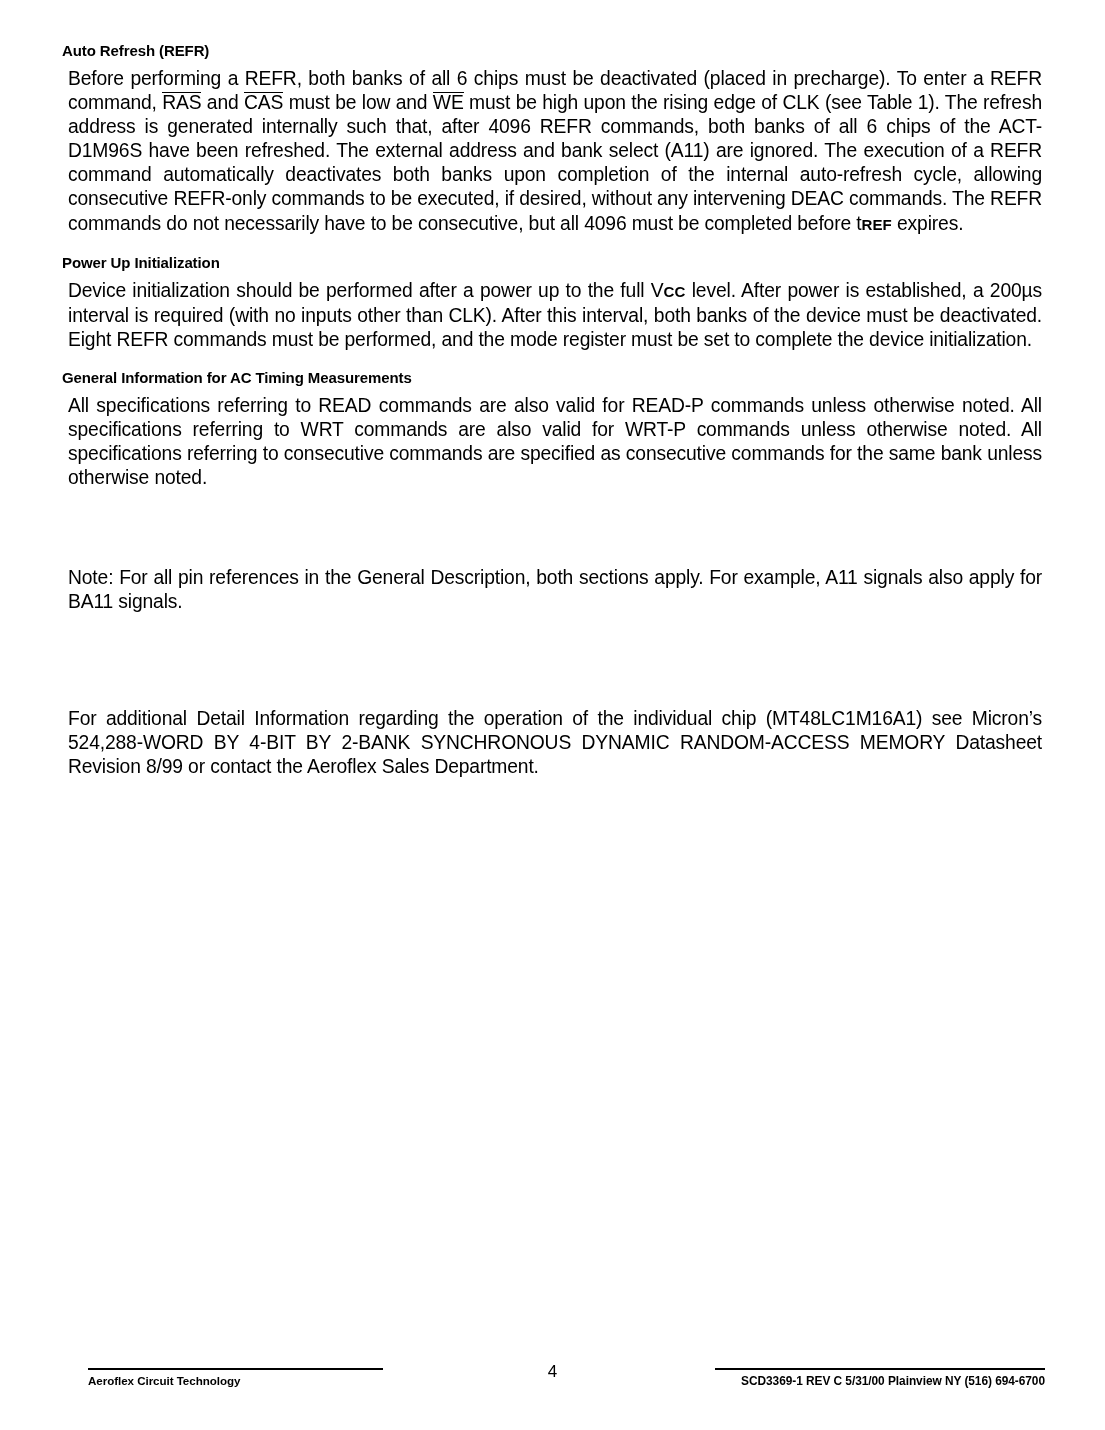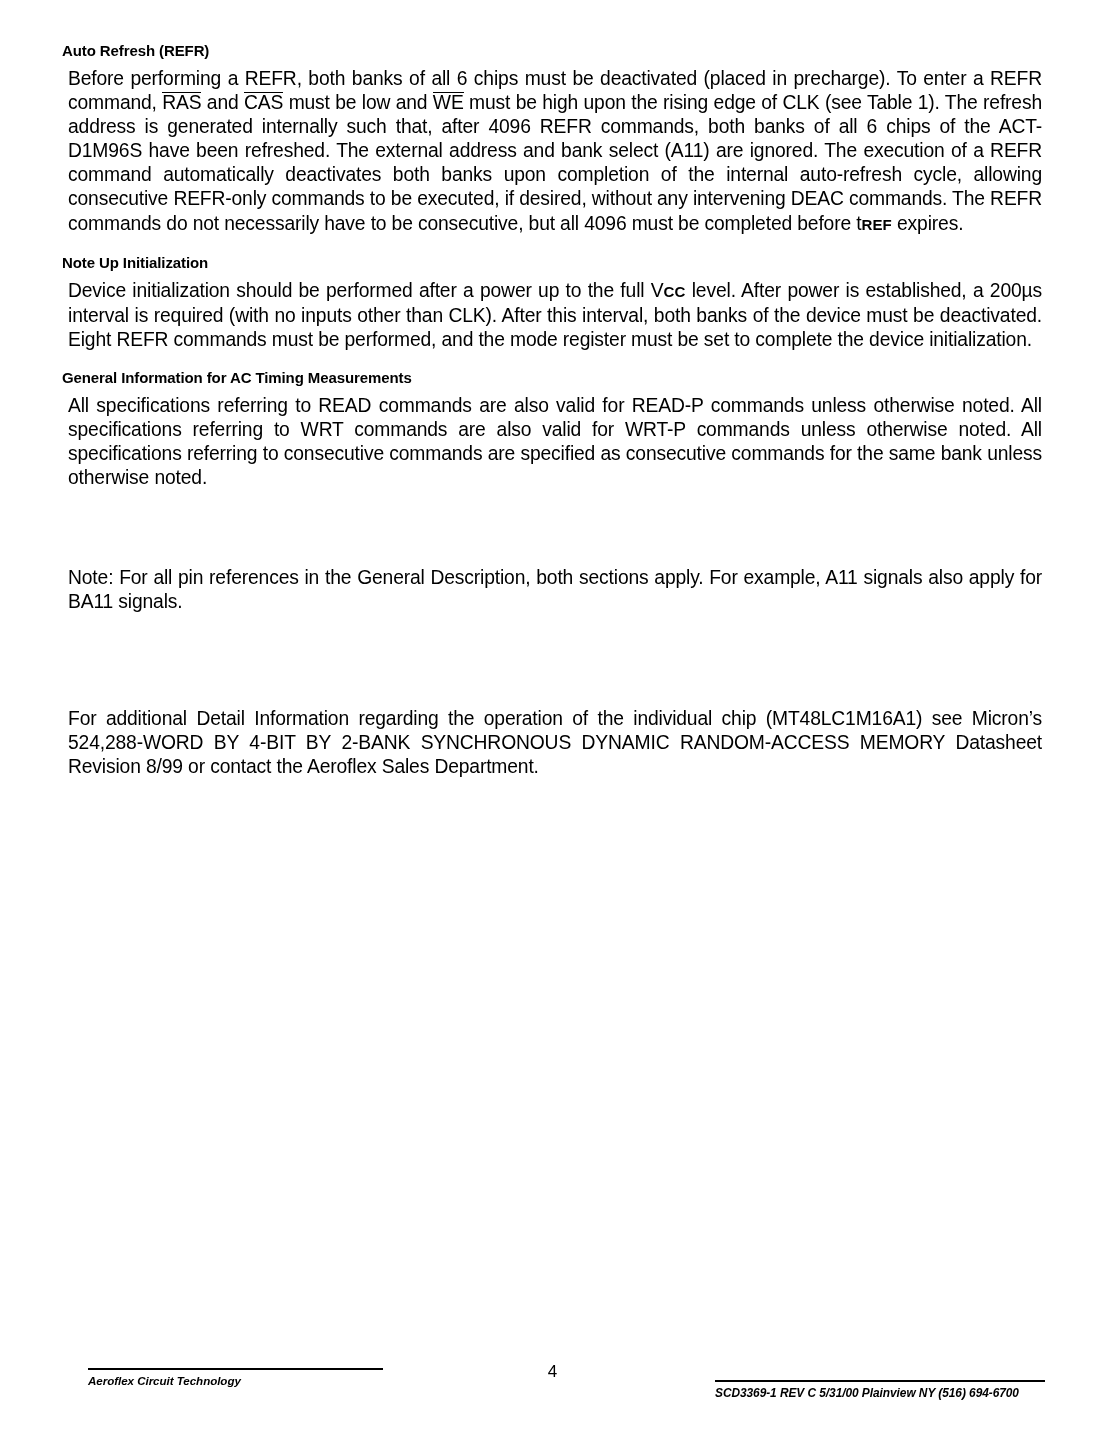--- a/index.html
+++ b/index.html
@@ -69,33 +69,33 @@
   }
   .note-block {
     padding-left: 6px;
   }
   .footer {
     position: absolute;
     left: 0;
     top: 1368px;
     width: 1105px;
     height: 50px;
-    font-style: italic;
   }
   .footer-left {
     position: absolute;
     left: 88px;
     top: 0;
     width: 295px;
   }
   .footer-right {
     position: absolute;
     left: 715px;
-    top: 12px;
+    top: 0;
     width: 330px;
+    text-align: right;
   }
   .rule {
     border-top: 2px solid #000;
     width: 100%;
     height: 0;
   }
   .footer-text {
     font-size: 11.6px;
     font-weight: bold;
     line-height: 14px;
@@ -122,21 +122,21 @@
 <div class="page">
 
   <div class="content">
 
     <div class="section">
       <h2 class="section-heading">Auto Refresh (REFR)</h2>
       <p class="body-para"><span>Before performing a REFR, both banks of all 6 chips must be deactivated (placed in precharge). To enter a REFR command, </span><span class="ovl">RAS</span><span> and </span><span class="ovl">CAS</span><span> must be low and </span><span class="ovl">WE</span><span> must be high upon the rising edge of CLK (see Table 1). The refresh address is generated internally such that, after 4096 REFR commands, both banks of all 6 chips of the ACT-D1M96S have been refreshed.  The external address and bank select (A11) are ignored. The execution of a REFR command automatically deactivates both banks upon completion of the internal auto-refresh cycle, allowing consecutive REFR-only commands to be executed, if desired, without any intervening DEAC commands. The REFR commands do not necessarily have to be consecutive, but all 4096 must be completed before t</span><span class="sc">REF</span><span> expires.</span></p>
     </div>
 
     <div class="section">
-      <h2 class="section-heading">Note Up Initialization</h2>
+      <h2 class="section-heading">Power Up Initialization</h2>
       <p class="body-para"><span>Device initialization should be performed after a power up to the full V</span><span class="sc">CC</span><span> level. After power is established, a 200µs interval is required (with no inputs other than CLK). After this interval, both banks of the device must be deactivated. Eight REFR commands must be performed, and the mode register must be set to complete the device initialization.</span></p>
     </div>
 
     <div class="section">
       <h2 class="section-heading">General Information for AC Timing Measurements</h2>
       <p class="body-para">All specifications referring to READ commands are also valid for READ-P commands unless otherwise noted. All specifications referring to WRT commands are also valid for WRT-P commands unless otherwise noted. All specifications referring to consecutive commands are specified as consecutive commands for the same bank unless otherwise noted.</p>
     </div>
 
     <div class="spacer-note"></div>
 

